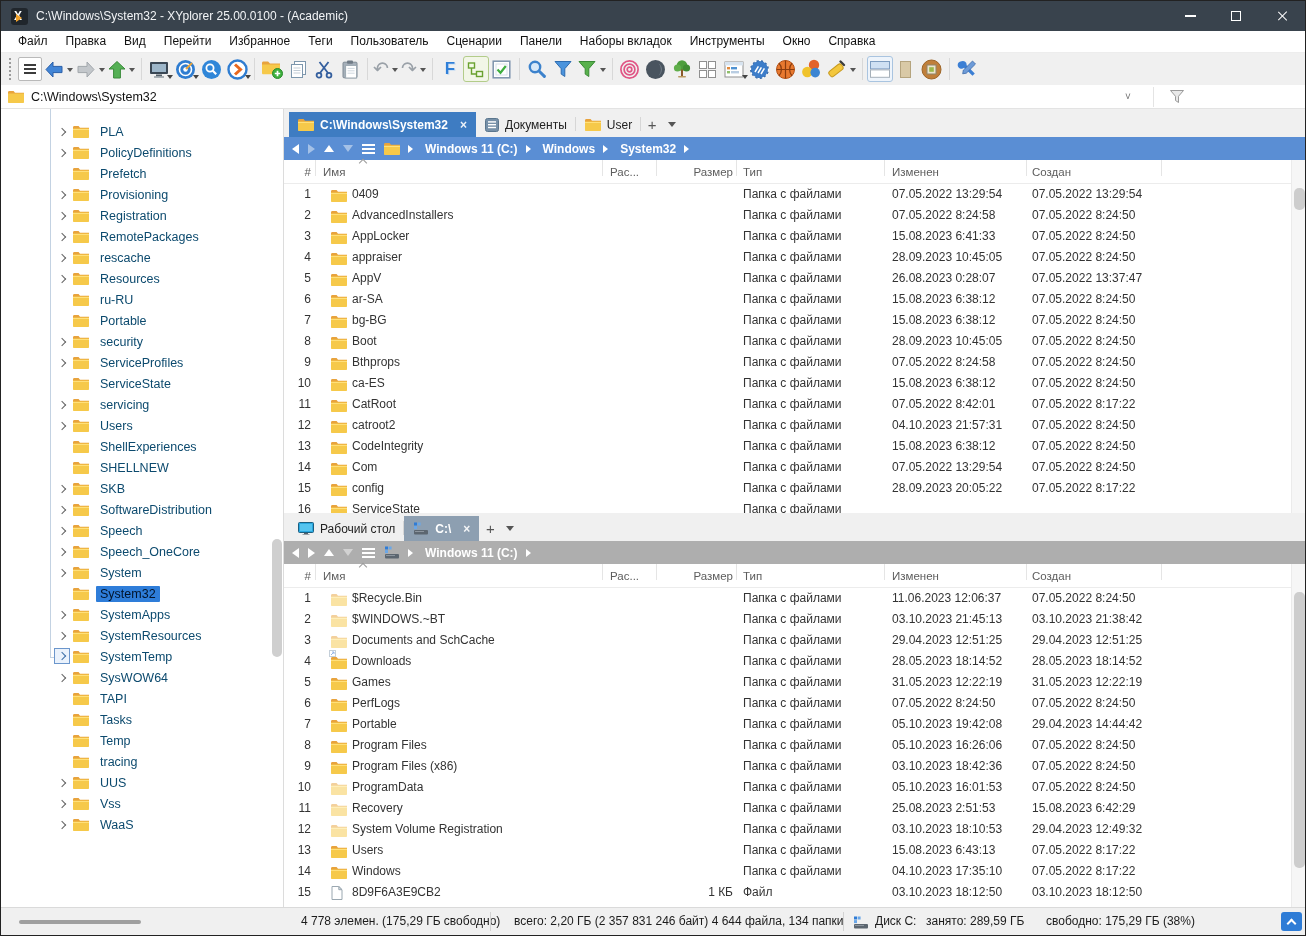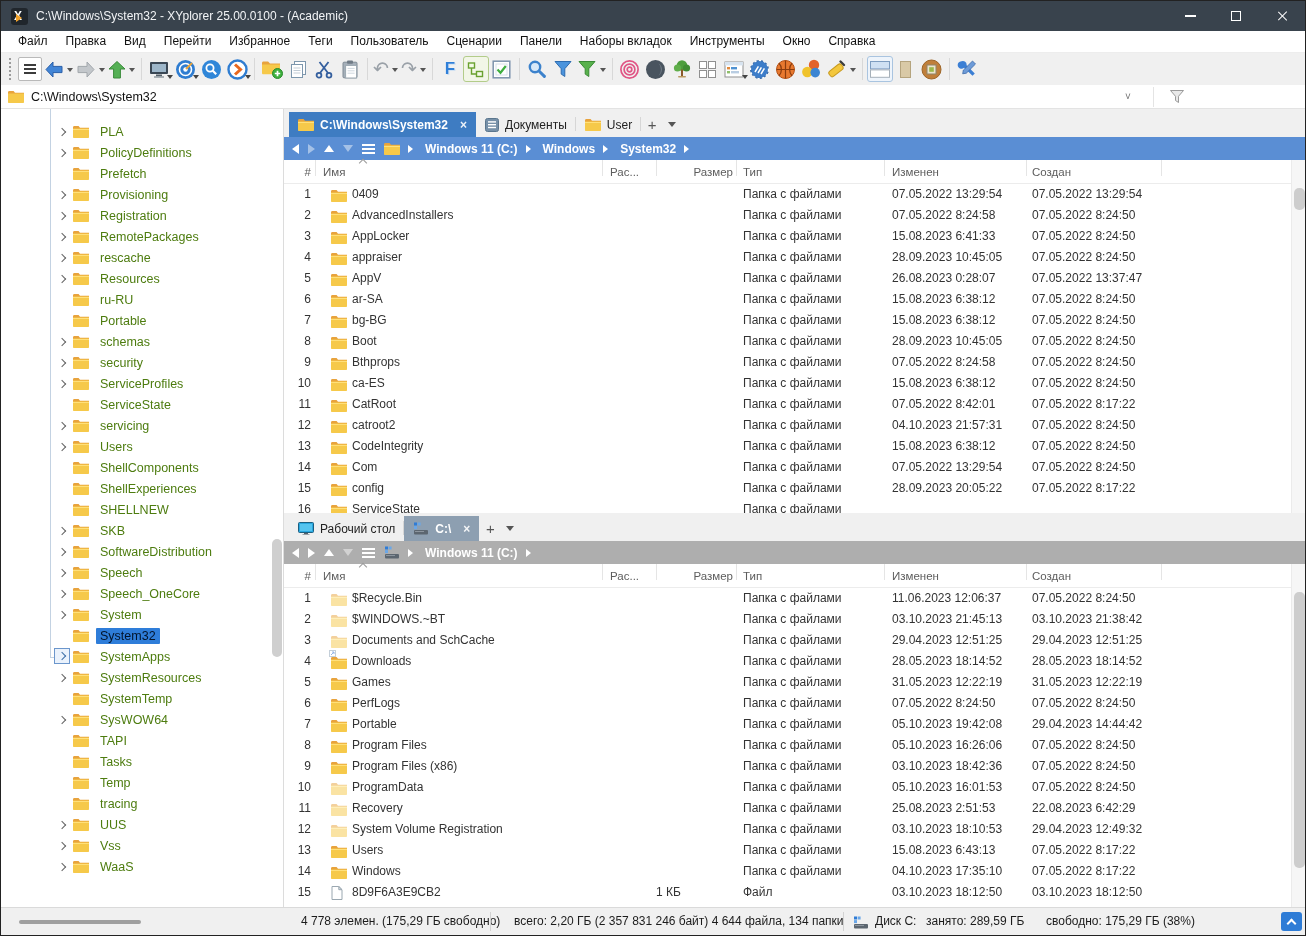--- a/index.html
+++ b/index.html
@@ -44,21 +44,21 @@
 #addr-sep{position:absolute;left:1152px;top:2px;height:20px;width:1px;background:#e4e4e4}
 #addr-funnel{position:absolute;left:1168px;top:4px}
 
 #main{position:absolute;top:108px;left:0;width:1306px;height:800px}
 #tree{position:absolute;left:0;top:0;width:283px;height:800px;background:#fff;border-right:1px solid #dcdcdc;overflow:hidden}
 #treeinner{position:absolute;left:0;top:12px;right:0}
 .tree-row{height:21px;display:flex;align-items:center;padding-left:56px;white-space:nowrap}
 .chev{width:16px;flex:0 0 auto;display:flex;align-items:center;justify-content:flex-start}
 .chev i{width:6px;height:6px;border-right:1.4px solid #636363;border-top:1.4px solid #636363;transform:rotate(45deg);margin-left:2px}
 .tico{margin-right:7px;display:flex;flex:0 0 auto}
-.tlabel{font-size:12.5px;color:#4d7c0f;padding:1px 4px;border-radius:1px}
+.tlabel{font-size:12.5px;color:#0c4a6e;padding:1px 4px;border-radius:1px}
 .tlabel.sel{background:#2e7dd9;color:#02142b}
 .focus-box{position:absolute;left:53px;width:16px;height:16px;border:1px solid #6b96cc;background:#eaf2fc;display:flex;align-items:center;justify-content:center}
 #guide-v{position:absolute;left:49px;top:0;width:1px;height:549px;background:#c3d2e2}
 #guide-h{position:absolute;left:49px;top:548px;width:8px;height:1px;background:#c3d2e2}
 #tree-vscroll{position:absolute;right:1px;top:430px;width:10px;height:118px;background:#cfcfcf;border-radius:5px}
 
 #panes{position:absolute;left:283px;top:0;width:1023px;height:800px}
 .pane{position:absolute;left:0;width:1023px;overflow:hidden}
 #pane-top{top:0;height:404px}
 #pane-bottom{top:404px;height:396px}
@@ -90,21 +90,21 @@
 .listheader span{position:absolute;top:0;line-height:24px;white-space:nowrap}
 .hsep{position:absolute;top:4px;height:16px;width:1px;background:#e5e5e5}
 .sortup{position:absolute;top:9px;width:7px;height:7px}
 .sortup i{display:block;width:6px;height:6px;border-left:1.5px solid #9a9a9a;border-top:1.5px solid #9a9a9a;transform:rotate(45deg)}
 .rows{position:relative;overflow:hidden;background:#fff}
 .row{height:21px;position:relative}
 .row span{position:absolute;top:0;line-height:21px;white-space:nowrap;color:#333}
 .c-num{left:0;width:27px;text-align:right;color:#b5b5b5}
 .c-ico{left:47px;top:4px !important;line-height:normal !important}
 .c-name{left:68px;color:#1a1a1a}
-.c-size{left:372px;width:77px;}
+.c-size{left:372px;width:77px;text-align:right}
 .c-type{left:459px}
 .c-mod{left:608px}
 .c-cre{left:748px}
 .fad{opacity:.5}
 .lnkwrap{position:relative;display:inline-block}
 .lnkwrap svg.lnk{position:absolute;left:-2px;bottom:-2px}
 .vscroll{position:absolute;right:0;width:16px;background:#f6f6f6;border-left:1px solid #ebebeb}
 .vthumb{position:absolute;left:2px;width:11px;background:#cdcdcd;border-radius:5px}
 
 #statusbar{position:absolute;left:0;bottom:0;width:1306px;height:28px;background:#f0f0f0;border-top:1px solid #dadada}
@@ -539,33 +539,20 @@
             <span class="chev">
               <i></i>
             </span>
             <span class="tico">
               <svg width="16" height="12" viewBox="0 0 16 12">
                 <path fill="#e8a33d" d="M0 1.4C0 .6.6 0 1.4 0h4.2L7 1.7h9V3H0z"></path>
                 <path fill="#f6c94a" d="M0 2.6h16V11c0 .6-.4 1-1 1H1c-.6 0-1-.4-1-1z"></path>
                 <path fill="#ffe07a" d="M0 3h16v1H0z"></path>
               </svg>
             </span>
-            <span class="tlabel">schemas</span>
-          </div>
-          <div class="tree-row">
-            <span class="chev">
-              <i></i>
-            </span>
-            <span class="tico">
-              <svg width="16" height="12" viewBox="0 0 16 12">
-                <path fill="#e8a33d" d="M0 1.4C0 .6.6 0 1.4 0h4.2L7 1.7h9V3H0z"></path>
-                <path fill="#f6c94a" d="M0 2.6h16V11c0 .6-.4 1-1 1H1c-.6 0-1-.4-1-1z"></path>
-                <path fill="#ffe07a" d="M0 3h16v1H0z"></path>
-              </svg>
-            </span>
             <span class="tlabel">security</span>
           </div>
           <div class="tree-row">
             <span class="chev">
               <i></i>
             </span>
             <span class="tico">
               <svg width="16" height="12" viewBox="0 0 16 12">
                 <path fill="#e8a33d" d="M0 1.4C0 .6.6 0 1.4 0h4.2L7 1.7h9V3H0z"></path>
                 <path fill="#f6c94a" d="M0 2.6h16V11c0 .6-.4 1-1 1H1c-.6 0-1-.4-1-1z"></path>
@@ -603,31 +590,20 @@
               <i></i>
             </span>
             <span class="tico">
               <svg width="16" height="12" viewBox="0 0 16 12">
                 <path fill="#e8a33d" d="M0 1.4C0 .6.6 0 1.4 0h4.2L7 1.7h9V3H0z"></path>
                 <path fill="#f6c94a" d="M0 2.6h16V11c0 .6-.4 1-1 1H1c-.6 0-1-.4-1-1z"></path>
                 <path fill="#ffe07a" d="M0 3h16v1H0z"></path>
               </svg>
             </span>
             <span class="tlabel">Users</span>
-          </div>
-          <div class="tree-row">
-            <span class="chev"></span>
-            <span class="tico">
-              <svg width="16" height="12" viewBox="0 0 16 12">
-                <path fill="#e8a33d" d="M0 1.4C0 .6.6 0 1.4 0h4.2L7 1.7h9V3H0z"></path>
-                <path fill="#f6c94a" d="M0 2.6h16V11c0 .6-.4 1-1 1H1c-.6 0-1-.4-1-1z"></path>
-                <path fill="#ffe07a" d="M0 3h16v1H0z"></path>
-              </svg>
-            </span>
-            <span class="tlabel">ShellComponents</span>
           </div>
           <div class="tree-row">
             <span class="chev"></span>
             <span class="tico">
               <svg width="16" height="12" viewBox="0 0 16 12">
                 <path fill="#e8a33d" d="M0 1.4C0 .6.6 0 1.4 0h4.2L7 1.7h9V3H0z"></path>
                 <path fill="#f6c94a" d="M0 2.6h16V11c0 .6-.4 1-1 1H1c-.6 0-1-.4-1-1z"></path>
                 <path fill="#ffe07a" d="M0 3h16v1H0z"></path>
               </svg>
             </span>
@@ -1406,21 +1382,21 @@
               <span class="c-ico">
                 <span class="lnkwrap fad"><svg width="16" height="12" viewBox="0 0 16 12">
                     <path fill="#e8a33d" d="M0 1.4C0 .6.6 0 1.4 0h4.2L7 1.7h9V3H0z"></path>
                     <path fill="#f6c94a" d="M0 2.6h16V11c0 .6-.4 1-1 1H1c-.6 0-1-.4-1-1z"></path>
                     <path fill="#ffe07a" d="M0 3h16v1H0z"></path>
                   </svg></span>
               </span>
               <span class="c-name">Recovery</span>
               <span class="c-type">Папка с файлами</span>
               <span class="c-mod">25.08.2023 2:51:53</span>
-              <span class="c-cre">22.08.2023 6:42:29</span>
+              <span class="c-cre">15.08.2023 6:42:29</span>
             </div>
             <div class="row">
               <span class="c-num">12</span>
               <span class="c-ico">
                 <span class="lnkwrap fad"><svg width="16" height="12" viewBox="0 0 16 12">
                     <path fill="#e8a33d" d="M0 1.4C0 .6.6 0 1.4 0h4.2L7 1.7h9V3H0z"></path>
                     <path fill="#f6c94a" d="M0 2.6h16V11c0 .6-.4 1-1 1H1c-.6 0-1-.4-1-1z"></path>
                     <path fill="#ffe07a" d="M0 3h16v1H0z"></path>
                   </svg></span>
               </span>

